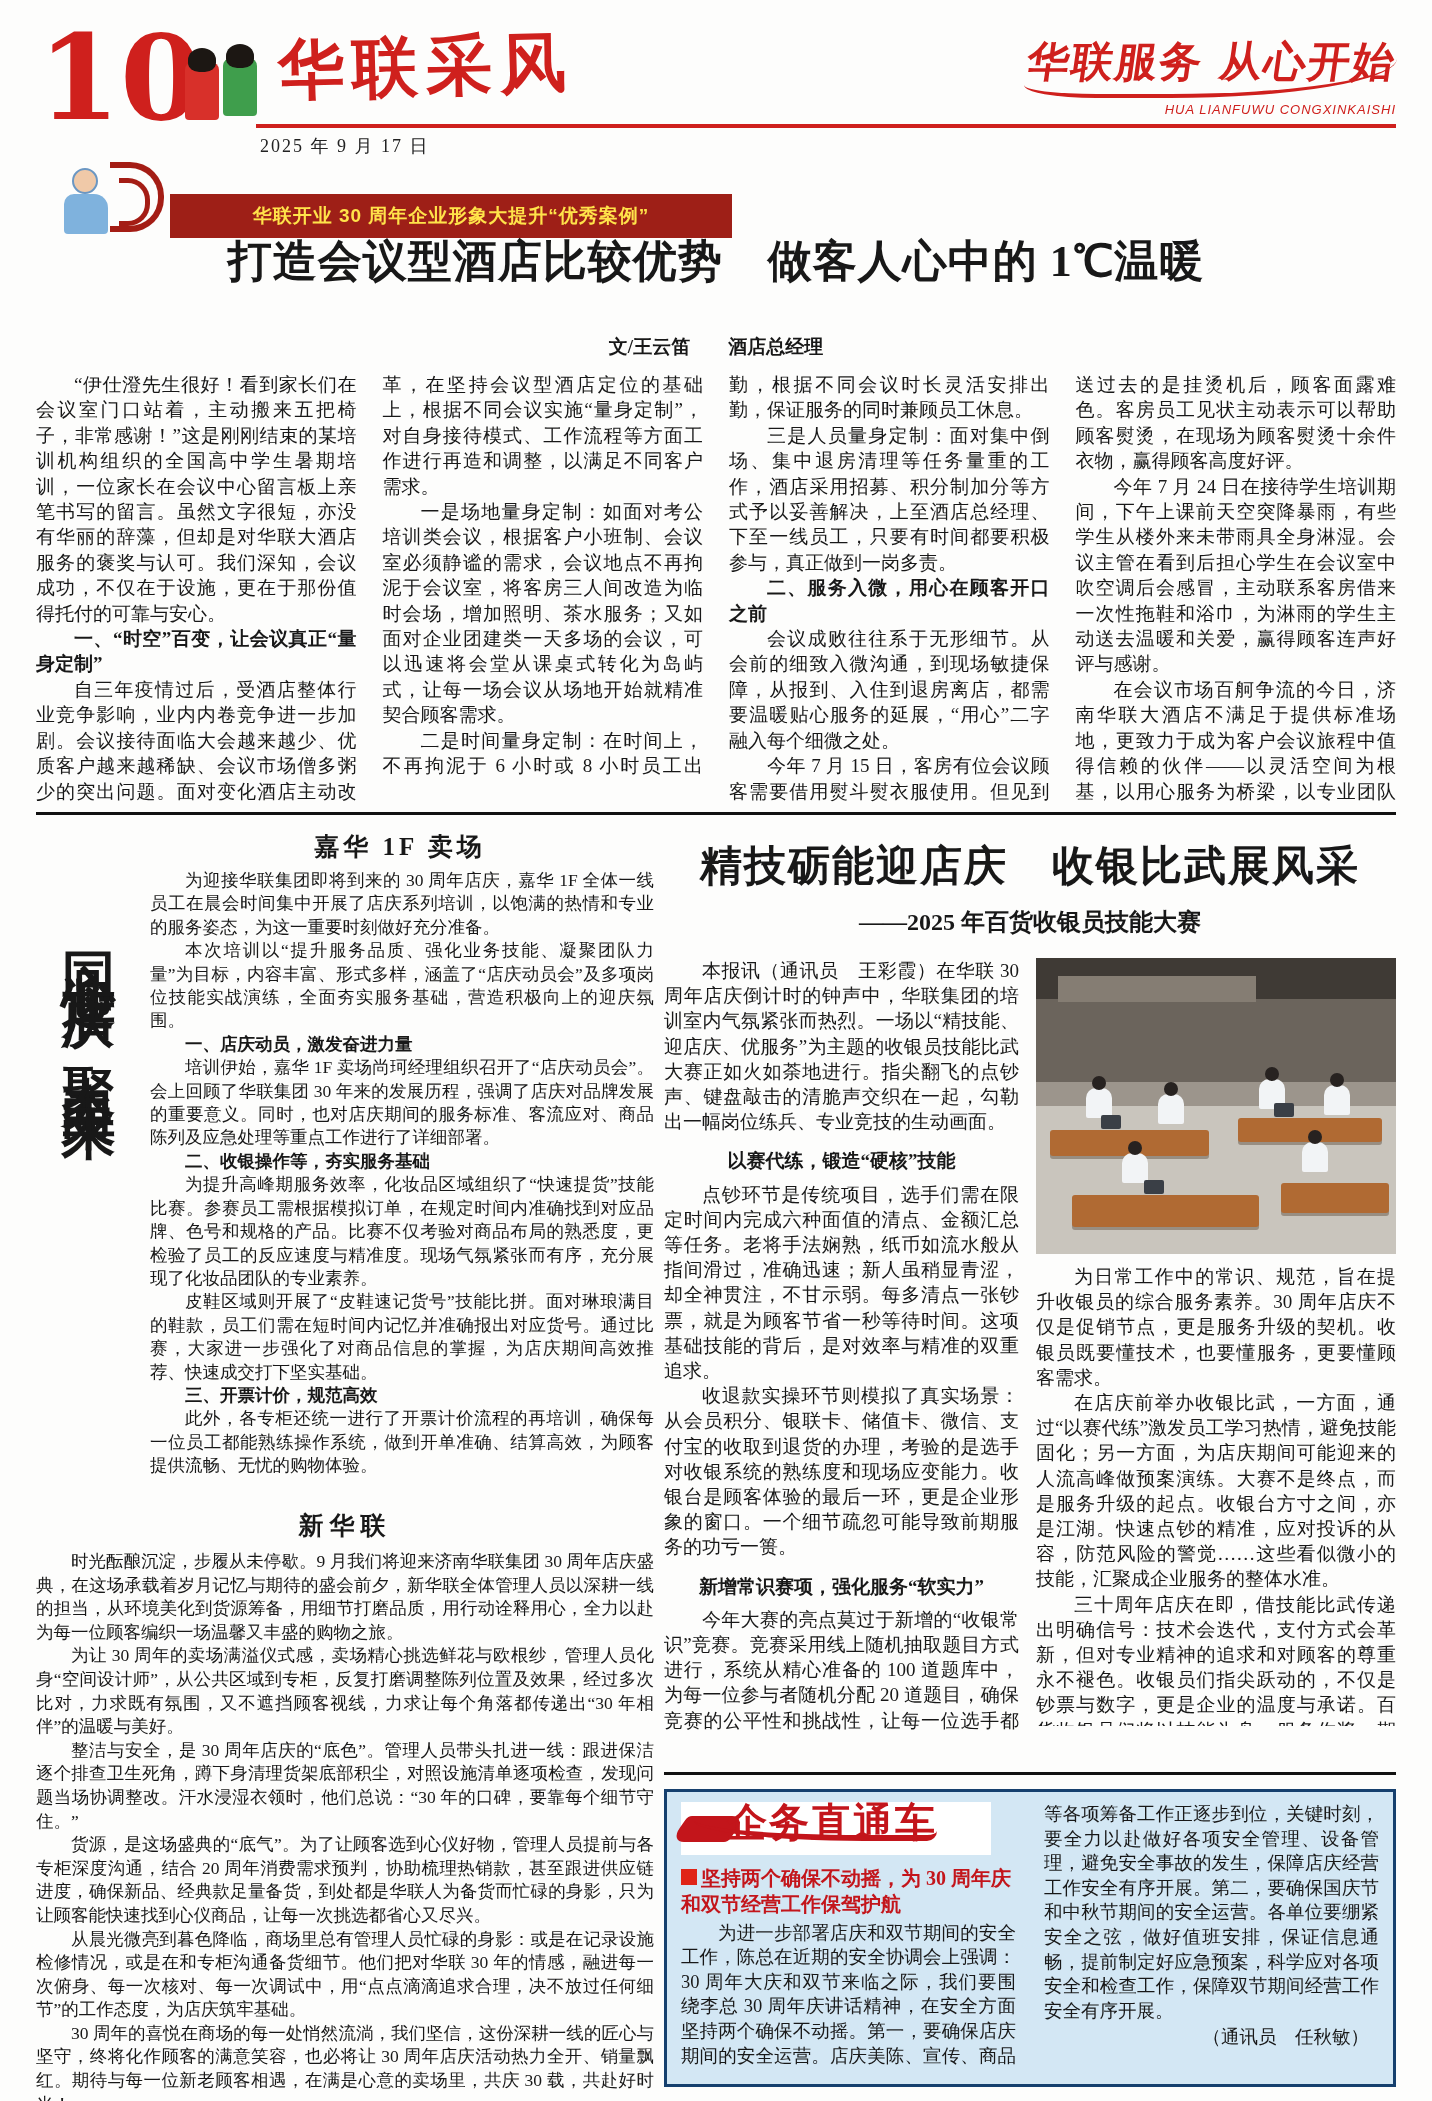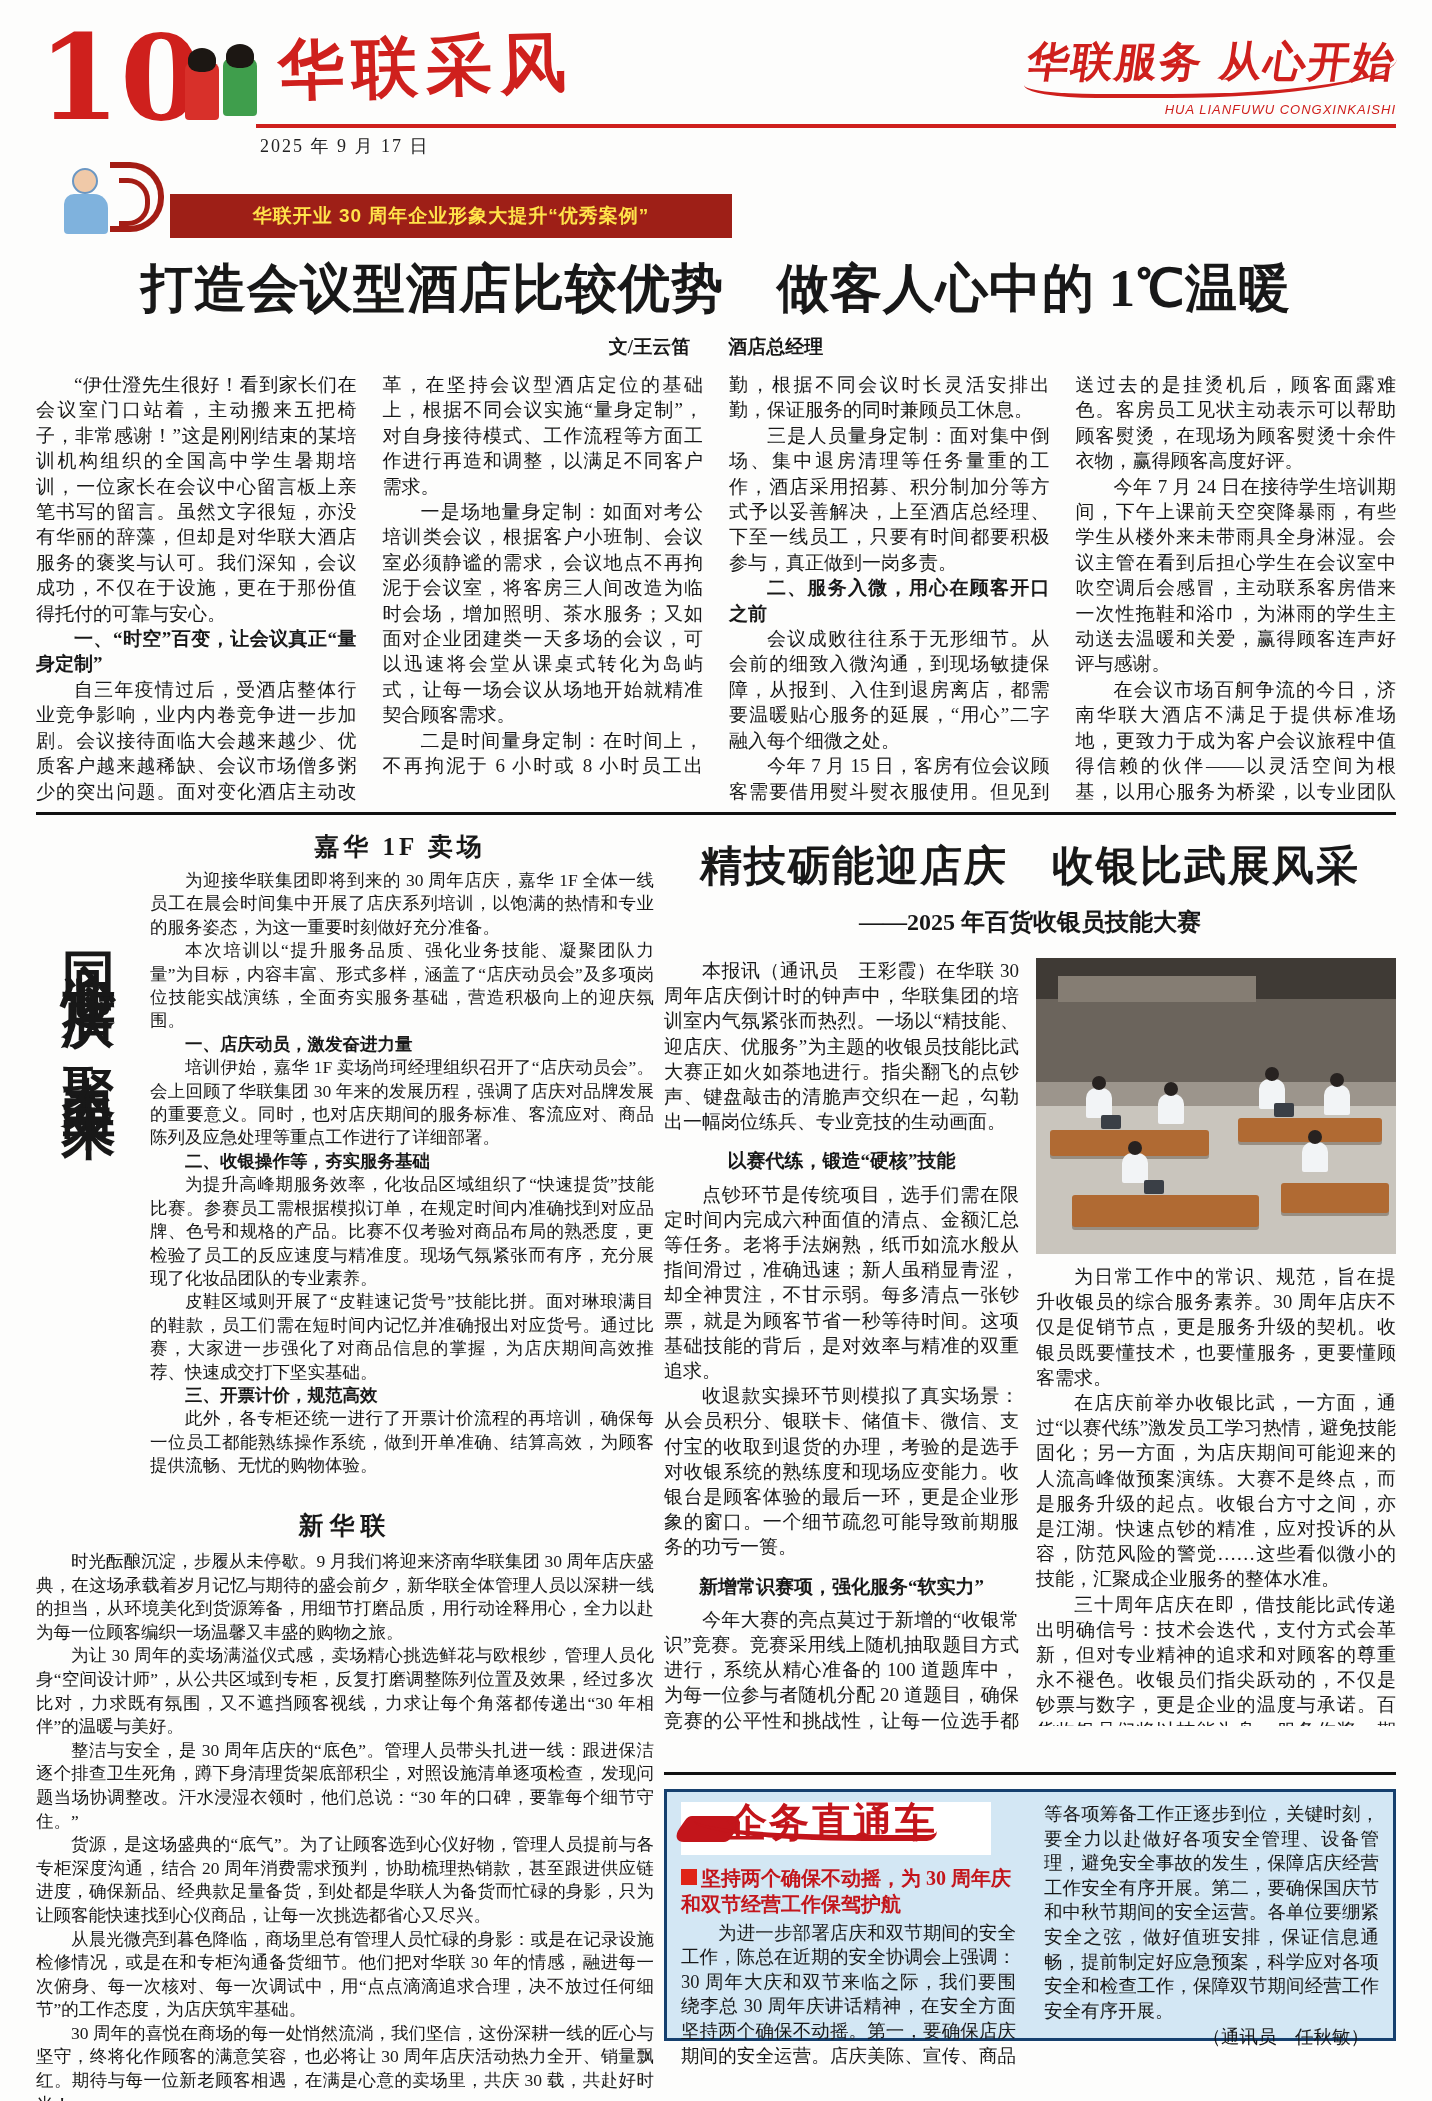--- a/index.html
+++ b/index.html
@@ -20,21 +20,21 @@
   .slogan .big { font-size:42px; font-weight:900; transform:skewX(-8deg); letter-spacing:2px; font-family:"DejaVu Serif",serif; border-bottom:4px solid #cf201d; display:inline-block; padding-bottom:4px; border-radius:0 0 60% 20%; }
   .slogan .sub { font-size:13px; font-family:"Liberation Sans",sans-serif; font-style:italic; letter-spacing:1px; margin-top:4px; }
 
   
   .speaker { position:absolute; left:64px; top:162px; width:100px; height:76px; }
   .speaker .rings { position:absolute; right:0; top:0; width:54px; height:70px; border:6px solid #a41d15; border-left:none; border-radius:0 34px 34px 0; }
   .speaker .rings:before { content:""; position:absolute; right:8px; top:10px; width:26px; height:38px; border:5px solid #a41d15; border-left:none; border-radius:0 22px 22px 0; }
   .speaker .head { position:absolute; left:8px; top:6px; width:26px; height:26px; background:#f0c9a8; border-radius:50%; border:2px solid #6b97c3; }
   .speaker .bodyb { position:absolute; left:0px; top:32px; width:44px; height:40px; background:#7fb2dd; border-radius:10px 14px 4px 4px; }
   .lead-banner { position:absolute; left:170px; top:194px; width:562px; height:44px; background:#9e1f17; color:#ffe34a; font-family:"Liberation Sans",sans-serif; font-weight:700; font-size:19px; display:flex; align-items:center; justify-content:center; letter-spacing:1px; }
-  .headline { position:absolute; left:36px; top:254px; width:1360px; text-align:center; font-size:52px; font-weight:900; letter-spacing:1px; font-family:"Liberation Serif",serif; }
+  .headline { position:absolute; left:36px; top:232px; width:1360px; text-align:center; font-size:44px; font-weight:900; letter-spacing:1px; font-family:"Liberation Serif",serif; }
   .byline { position:absolute; left:36px; top:334px; width:1360px; text-align:center; font-size:19px; font-weight:700; }
 
   
   .lead-body { position:absolute; left:36px; top:372px; width:1360px; height:434px; column-count:4; column-gap:26px; font-size:19px; line-height:25.4px; text-align:justify; overflow:hidden; }
   .lead-body .para { text-indent:2em; }
   .lead-body .sub { font-weight:900; text-indent:2em; }
   .divider1 { position:absolute; left:36px; top:812px; width:1360px; height:3px; background:#111; }
 
   
   .left-region { position:absolute; left:36px; top:830px; width:618px; }
@@ -64,21 +64,21 @@
     background:linear-gradient(#3f3a35 0 14%, #6b645c 14% 42%, #9c958c 42% 50%, #c9c5bd 50% 100%); }
   .photo .screenband { position:absolute; left:6%; top:6%; width:55%; height:9%; background:#857d73; }
   .photo .desk { position:absolute; background:#b06a33; border-radius:3px; box-shadow:0 3px 0 rgba(60,40,20,.35); }
   .photo .person { position:absolute; width:26px; height:30px; background:#f2f4f6; border-radius:10px 10px 2px 2px; }
   .photo .person:before { content:""; position:absolute; left:6px; top:-12px; width:14px; height:14px; background:#272220; border-radius:50%; }
   .photo .monitor { position:absolute; width:20px; height:14px; background:#3a3f46; border-radius:2px; }
 
   .divider2 { position:absolute; left:664px; top:1772px; width:732px; height:3px; background:#111; }
 
   
-  .biz-box { position:absolute; left:664px; top:1789px; width:732px; height:252px; background:#d3e7f4; border:3px solid #16406e; padding:10px 14px; }
+  .biz-box { position:absolute; left:664px; top:1789px; width:732px; height:298px; background:#d3e7f4; border:3px solid #16406e; padding:10px 14px; }
   .biz-flow { height:272px; column-count:2; column-gap:28px; column-fill:auto; font-size:18.5px; line-height:24.6px; text-align:justify; }
   .biz-logo { width:310px; background:#fff; padding:8px 10px 12px 12px; margin-bottom:10px; position:relative; }
   .biz-logo .swoosh { position:absolute; left:-2px; top:14px; width:58px; height:26px; background:#c3151b; transform:skewX(-35deg); border-radius:4px 14px 4px 14px; }
   .biz-logo .txt { position:relative; font-size:40px; font-weight:900; color:#c3151b; letter-spacing:2px; font-family:"DejaVu Serif",serif; padding-left:34px; display:inline-block; border-bottom:6px solid #c3151b; border-radius:0 0 10px 70%; }
   .biz-head { color:#c3151b; font-weight:900; font-size:20px; line-height:26px; margin-bottom:4px; text-align:left; }
   .biz-head .sq { display:inline-block; width:16px; height:16px; background:#e02417; margin-right:4px; }
   .biz-flow .para { text-indent:2em; }
   .biz-sign { text-align:right; padding-right:10px; margin-top:2px; }
 </style>
 </head>

